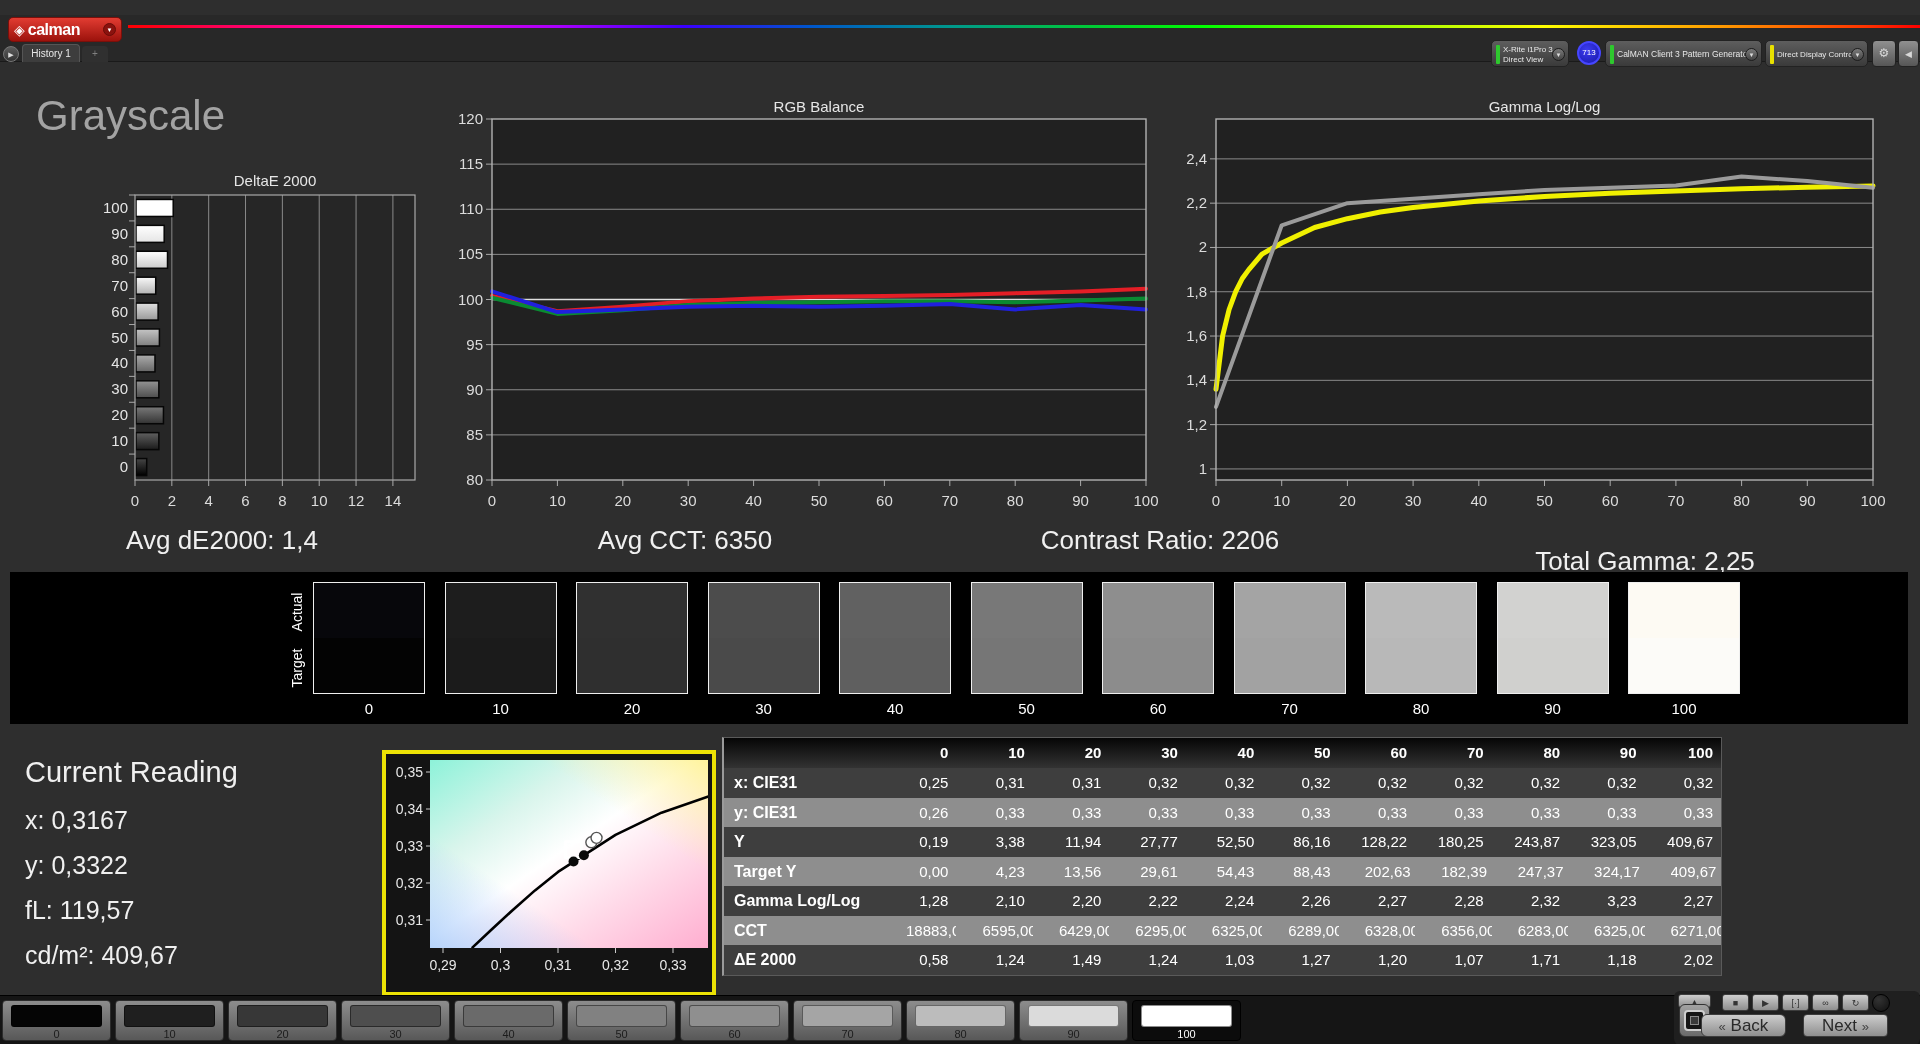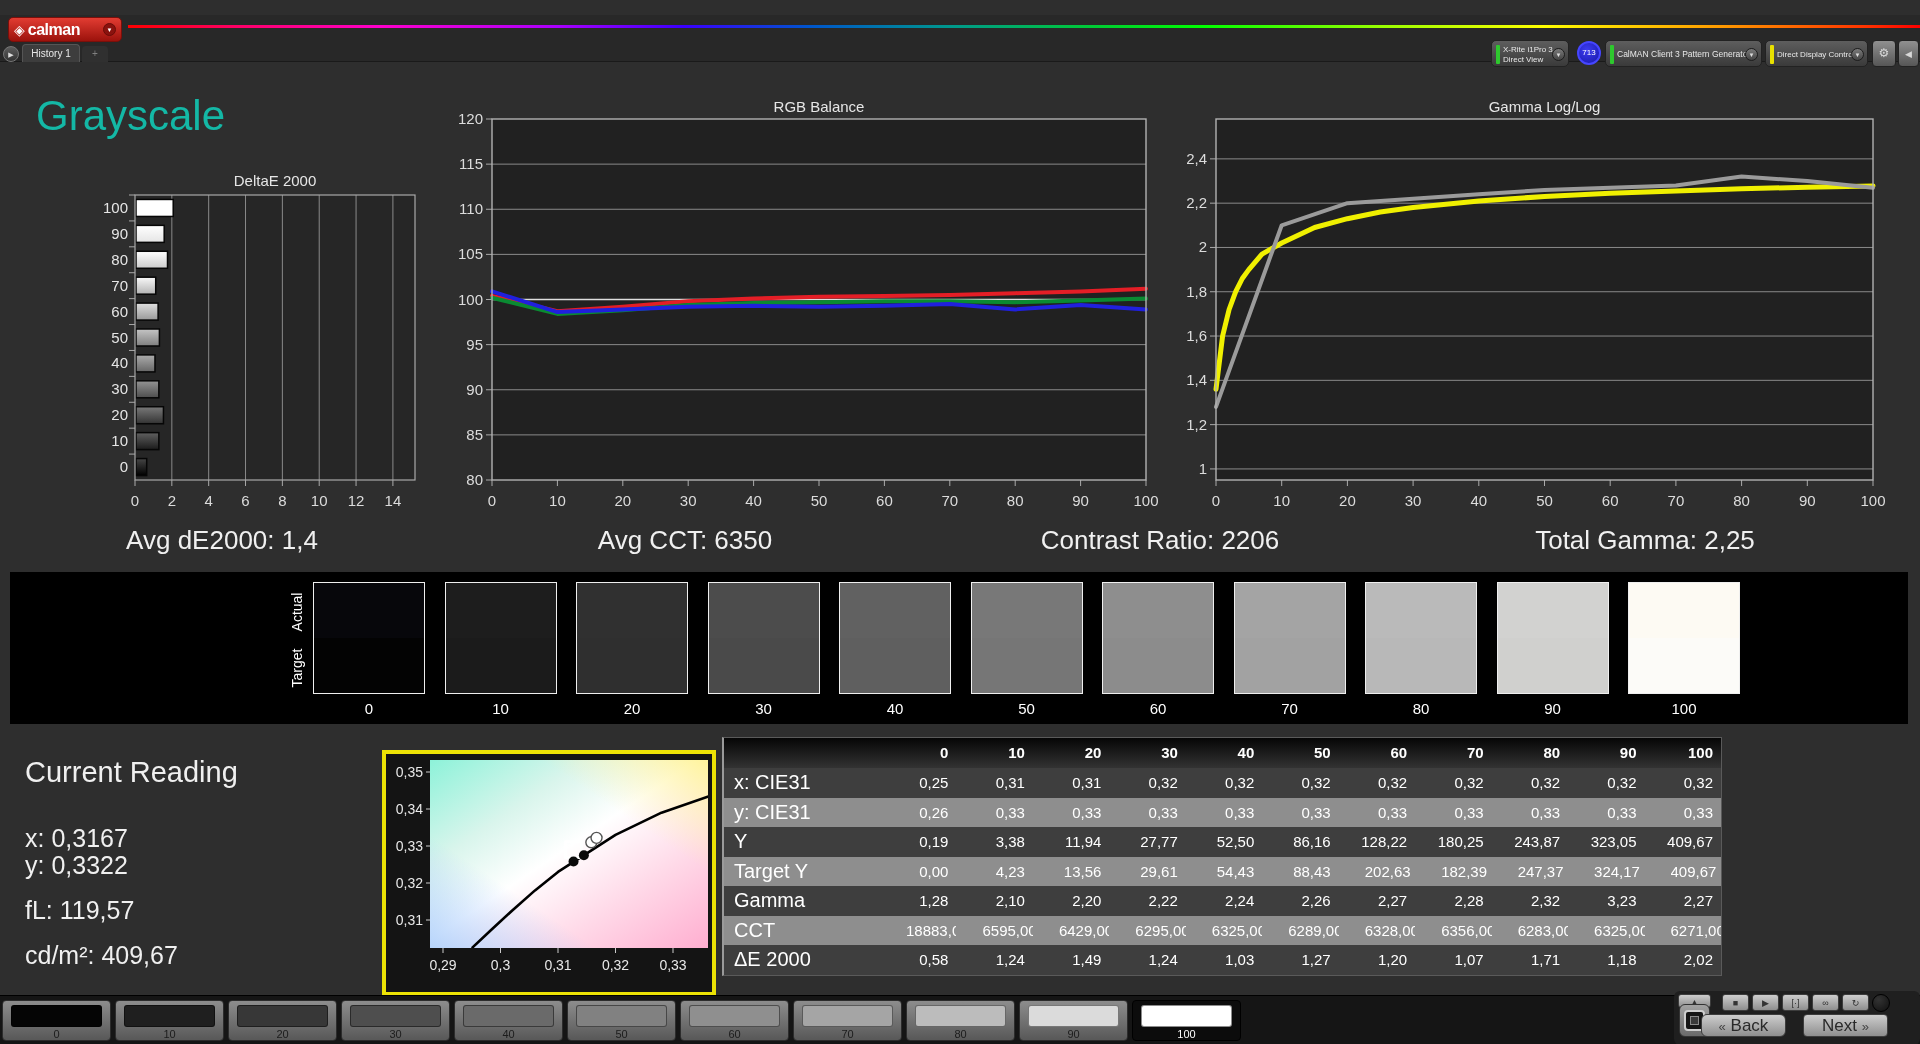--- a/index.html
+++ b/index.html
@@ -29,21 +29,21 @@
 
   .hw-btn { position:absolute; top:25px; height:27px; border-radius:5px; background:linear-gradient(#5e5e5e,#3a3a3a); border:1px solid #222; color:#e8e8e8; cursor:pointer; overflow:hidden; }
   .hw-bar { position:absolute; left:4px; top:4px; width:4px; height:19px; border-radius:1px; }
   .hw-text { position:absolute; left:11px; top:0; right:16px; font-size:8px; line-height:9.5px; padding-top:4px; white-space:nowrap; }
   .hw-text.single { line-height:27px; padding-top:0; font-size:8.5px; }
   .hw-dd { position:absolute; right:3px; top:7px; width:13px; height:13px; border-radius:50%; background:linear-gradient(#7a7a7a,#444); border:1px solid #1d1d1d; color:#ddd; font-size:6px; line-height:12px; text-align:center; }
   .badge { position:absolute; left:1577px; top:26px; width:24px; height:24px; border-radius:50%; background:radial-gradient(circle at 40% 35%,#3c3cf0,#1717a8); border:2px solid #4646ff; color:#fff; font-size:8px; line-height:20px; text-align:center; cursor:pointer; }
   .sq-btn { position:absolute; top:25px; height:27px; border-radius:4px; background:linear-gradient(#909090,#565656); border:1px solid #222; color:#d8d8d8; text-align:center; cursor:pointer; }
 
   
-  .page-title { position:absolute; left:36px; top:92px; font-size:42px; color:#14b8a6; }
+  .page-title { position:absolute; left:36px; top:92px; font-size:42px; color:#a3a3a3; }
   svg text { font-family:"Liberation Sans","DejaVu Sans",sans-serif; }
   .summary { position:absolute; top:525px; transform:translateX(-50%); font-size:26px; color:#f0f0f0; white-space:nowrap; }
 
   
   .swatch-strip { position:absolute; left:10px; top:572px; width:1898px; height:152px; background:#000; }
   .rot-label { position:absolute; color:#fff; font-size:14px; transform:rotate(-90deg); transform-origin:center; white-space:nowrap; }
   .swatch { position:absolute; top:10px; width:112px; height:112px; border:1px solid #efefef; }
   .swatch-num { position:absolute; top:128px; width:112px; text-align:center; color:#fff; font-size:15px; }
 
   
@@ -54,21 +54,21 @@
   .cie-box { position:absolute; left:382px; top:750px; width:334px; height:246px; border:4px solid #ece205; background:#141414; }
 
   
   .dtable { position:absolute; left:722px; top:737px; width:1000px; border:1px solid #5a5a5a; border-left:2px solid #9a9a9a; }
   .trow { display:grid; grid-template-columns:156px repeat(11,1fr); }
   .trow.head { background:linear-gradient(#060606,#333); height:30px; }
   .trow.dark { background:#3e3e3e; }
   .trow.light { background:#8e8e8e;gap:26px; }
   .tcell { height:29.5px; line-height:29.5px; font-size:15px; color:#fff; text-align:right; padding-right:8px; overflow:hidden; }
   .trow.head .tcell { font-weight:bold; font-size:15px; line-height:30px; }
-  .tlabel { text-align:left; padding-left:10px; font-weight:normal; font-size:20px; }
+  .tlabel { text-align:left; padding-left:10px; font-weight:bold; font-size:16px; }
 
   
   .bottombar { position:absolute; left:0; top:995px; width:1920px; height:49px; background:#151515; border-top:1px solid #000; }
   .patch-btn { position:absolute; top:4px; width:109px; height:41px; border-radius:4px; background:linear-gradient(#8d8d8d,#585858); border:1px solid #2c2c2c; cursor:pointer; }
   .patch-btn .chip { position:absolute; left:8px; top:4px; width:91px; height:22px; border-radius:3px; border:1px solid rgba(0,0,0,0.45); }
   .patch-btn .plabel { position:absolute; left:0; top:27px; width:100%; text-align:center; font-size:11px; color:#1c1c1c; }
   .patch-btn.selected { background:#0c0c0c; border-color:#000; }
   .patch-btn.selected .plabel { color:#fff; }
   .ctrl-panel { position:absolute; left:1674px; top:-5px; width:246px; height:54px; background:#1f1f1f; border-radius:6px; }
   .mini-btn { position:absolute; border-radius:3px; background:linear-gradient(#cdcdcd,#8e8e8e); border:1px solid #3c3c3c; color:#333; text-align:center; cursor:pointer; }
@@ -330,21 +330,21 @@
       <line x1="733" y1="382" x2="733" y2="388" stroke="#aaa"></line>
       <text x="733" y="408" text-anchor="middle" font-size="15" fill="#dcdcdc">100</text>
       <polyline points="76.0,291.2 82.6,238.0 89.1,211.5 95.7,193.7 102.3,180.5 108.8,171.6 122.0,156.1 141.7,145.0 174.6,129.5 207.4,120.7 240.3,114.0 273.1,109.6 338.8,102.9 404.5,98.5 470.2,95.2 535.9,93.0 601.6,90.8 667.3,89.2 733.0,87.9" fill="none" stroke="#f0f000" stroke-width="5" stroke-linejoin="round" stroke-linecap="round"></polyline>
       <polyline points="76.0,308.9 141.7,127.3 207.4,105.2 273.1,100.7 338.8,96.3 404.5,91.9 470.2,89.7 535.9,87.4 601.6,78.6 667.3,83.0 733.0,89.7" fill="none" stroke="#9b9b9b" stroke-width="4" stroke-linejoin="round" stroke-linecap="round"></polyline>
       <rect x="76" y="21" width="657" height="361" fill="none" stroke="#b2b2b2" stroke-width="1.4"></rect>
     </svg>
 
   <div class="summary" style="left:222px;">Avg dE2000: 1,4</div>
   <div class="summary" style="left:685px;text-align:center;">Avg CCT: 6350</div>
   <div class="summary" style="left:1160px;">Contrast Ratio: 2206</div>
-  <div class="summary" style="left:1645px;">Total Gamma: 2,25</div>
+  <div class="summary" style="left:1645px;margin-top:21px;">Total Gamma: 2,25</div>
 
   <div class="swatch-strip">
     <span class="rot-label" style="left:268px; top:32px;">Actual</span>
     <span class="rot-label" style="left:268px; top:88px;">Target</span>
     <div id="swatch-squares">
         <div class="swatch" style="left: 303px; background: linear-gradient(rgb(7, 7, 11) 0%, rgb(7, 7, 11) 50%, rgb(3, 3, 3) 50%, rgb(3, 3, 3) 100%);"></div>
         <div class="swatch-num" style="left: 303px;">0</div>
         <div class="swatch" style="left: 434.5px; background: linear-gradient(rgb(29, 29, 29) 0%, rgb(29, 29, 29) 50%, rgb(27, 27, 27) 50%, rgb(27, 27, 27) 100%);"></div>
         <div class="swatch-num" style="left: 434.5px;">10</div>
         <div class="swatch" style="left: 566px; background: linear-gradient(rgb(48, 48, 48) 0%, rgb(48, 48, 48) 50%, rgb(47, 47, 47) 50%, rgb(47, 47, 47) 100%);"></div>
@@ -362,21 +362,21 @@
         <div class="swatch" style="left: 1355px; background: linear-gradient(rgb(186, 186, 186) 0%, rgb(186, 186, 186) 50%, rgb(184, 184, 184) 50%, rgb(184, 184, 184) 100%);"></div>
         <div class="swatch-num" style="left: 1355px;">80</div>
         <div class="swatch" style="left: 1486.5px; background: linear-gradient(rgb(210, 210, 208) 0%, rgb(210, 210, 208) 50%, rgb(208, 208, 206) 50%, rgb(208, 208, 206) 100%);"></div>
         <div class="swatch-num" style="left: 1486.5px;">90</div>
         <div class="swatch" style="left: 1618px; background: linear-gradient(rgb(253, 250, 243) 0%, rgb(253, 250, 243) 50%, rgb(252, 251, 248) 50%, rgb(252, 251, 248) 100%);"></div>
         <div class="swatch-num" style="left: 1618px;">100</div>
       </div>
   </div>
 
   <div class="cr-title">Current Reading</div>
-  <div class="cr-row" style="top:824px;"><span>x:</span> <span>0,3167</span></div>
+  <div class="cr-row" style="top:806px;"><span>x:</span> <span>0,3167</span></div>
   <div class="cr-row" style="top:851px;"><span>y:</span> <span>0,3322</span></div>
   <div class="cr-row" style="top:896px;"><span>fL:</span> <span>119,57</span></div>
   <div class="cr-row" style="top:941px;"><span>cd/m²:</span> <span>409,67</span></div>
 
   <div class="cie-box">
     <svg id="chart-cie" width="326" height="238" viewBox="0 0 326 238">
         <defs>
           <linearGradient id="cieA" x1="0" y1="0" x2="1" y2="1">
             <stop offset="0%" stop-color="#8df2d9"></stop>
             <stop offset="28%" stop-color="#d9f5ec"></stop>

